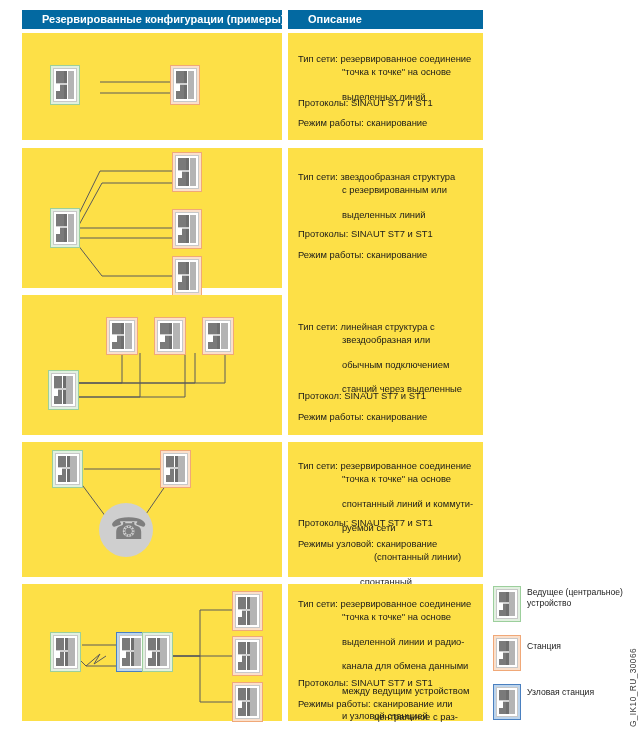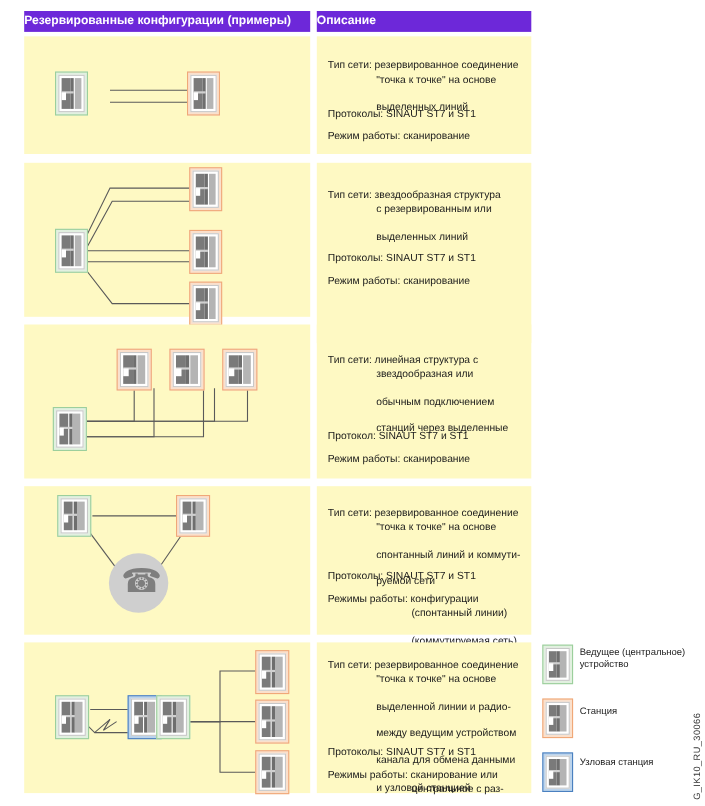--- a/index.html
+++ b/index.html
@@ -13,36 +13,36 @@
     width: 641px;
     height: 733px;
     background: #ffffff;
     overflow: hidden;
   }
 
   
   .col-header {
     position: absolute;
     height: 19px;
-    background: #6d28d9;
+    background: #0369a1;
     color: #ffffff;
     font-size: 11px;
     font-weight: bold;
     line-height: 19px;
-    padding-left: 0;
+    padding-left: 20px;
     white-space: nowrap;
     letter-spacing: 0px;
   }
   #hdr-left  { left: 22px;  top: 10px; width: 260px; }
   #hdr-right { left: 288px; top: 10px; width: 195px; }
 
   
   .row-diagram, .row-desc {
     position: absolute;
-    background: #fef9c3;
+    background: #fde047;
   }
   .row-diagram { left: 22px;  width: 260px; }
   .row-desc    { left: 288px; width: 195px; }
   .para {
     position: absolute;
     font-size: 9.4px;
     color: #1a1a1a;
     line-height: 12.4px;
     white-space: pre-line;
     left: 10px;
@@ -340,22 +340,23 @@
     <div class="para" style="top:6px;">
       <span>Тип сети: резервированное соединение</span>
       <span class="ind1">"точка к точке" на основе</span>
       <span class="ind1">спонтанный линий и коммути-</span>
       <span class="ind1">руемой сети</span>
     </div>
     <div class="para" style="top:63px;">
       <span>Протоколы: SINAUT ST7 и ST1</span>
     </div>
     <div class="para" style="top:84px;">
-      <span>Режимы работы: конфигурации</span>
+      <span>Режимы узловой: сканирование</span>
       <span class="ind2">(спонтанный линии)</span>
+      <span class="ind3">спонтанный</span>
       <span class="ind2">(коммутируемая сеть)</span>
     </div>
   </div>
 
   <div class="row-diagram" style="top:584px; height:137px;">
     <svg class="wires" width="260" height="137">
       <line x1="60" y1="61" x2="96" y2="61"></line>
       <polyline points="57,75 64,82 78,70 72,80 84,72"></polyline>
       <line x1="64" y1="82" x2="96" y2="82"></line>
       <polyline points="150,72 178,72 178,26 212,26"></polyline>
@@ -415,22 +416,22 @@
           <div class="bar"></div>
           <div class="notch"></div>
         </div>
     </div>
   </div>
   <div class="row-desc" style="top:584px; height:137px;">
     <div class="para" style="top:2px;">
       <span>Тип сети: резервированное соединение</span>
       <span class="ind1">"точка к точке" на основе</span>
       <span class="ind1">выделенной линии и радио-</span>
+      <span class="ind1">канала для обмена данными</span>
       <span class="ind1">между ведущим устройством</span>
-      <span class="ind1">канала для обмена данными</span>
       <span class="ind1">и узловой станцией</span>
     </div>
     <div class="para" style="top:81px;">
       <span>Протоколы: SINAUT ST7 и ST1</span>
     </div>
     <div class="para" style="top:102px;">
       <span>Режимы работы: сканирование или</span>
       <span class="ind2">центральное с раз-</span>
       
       

